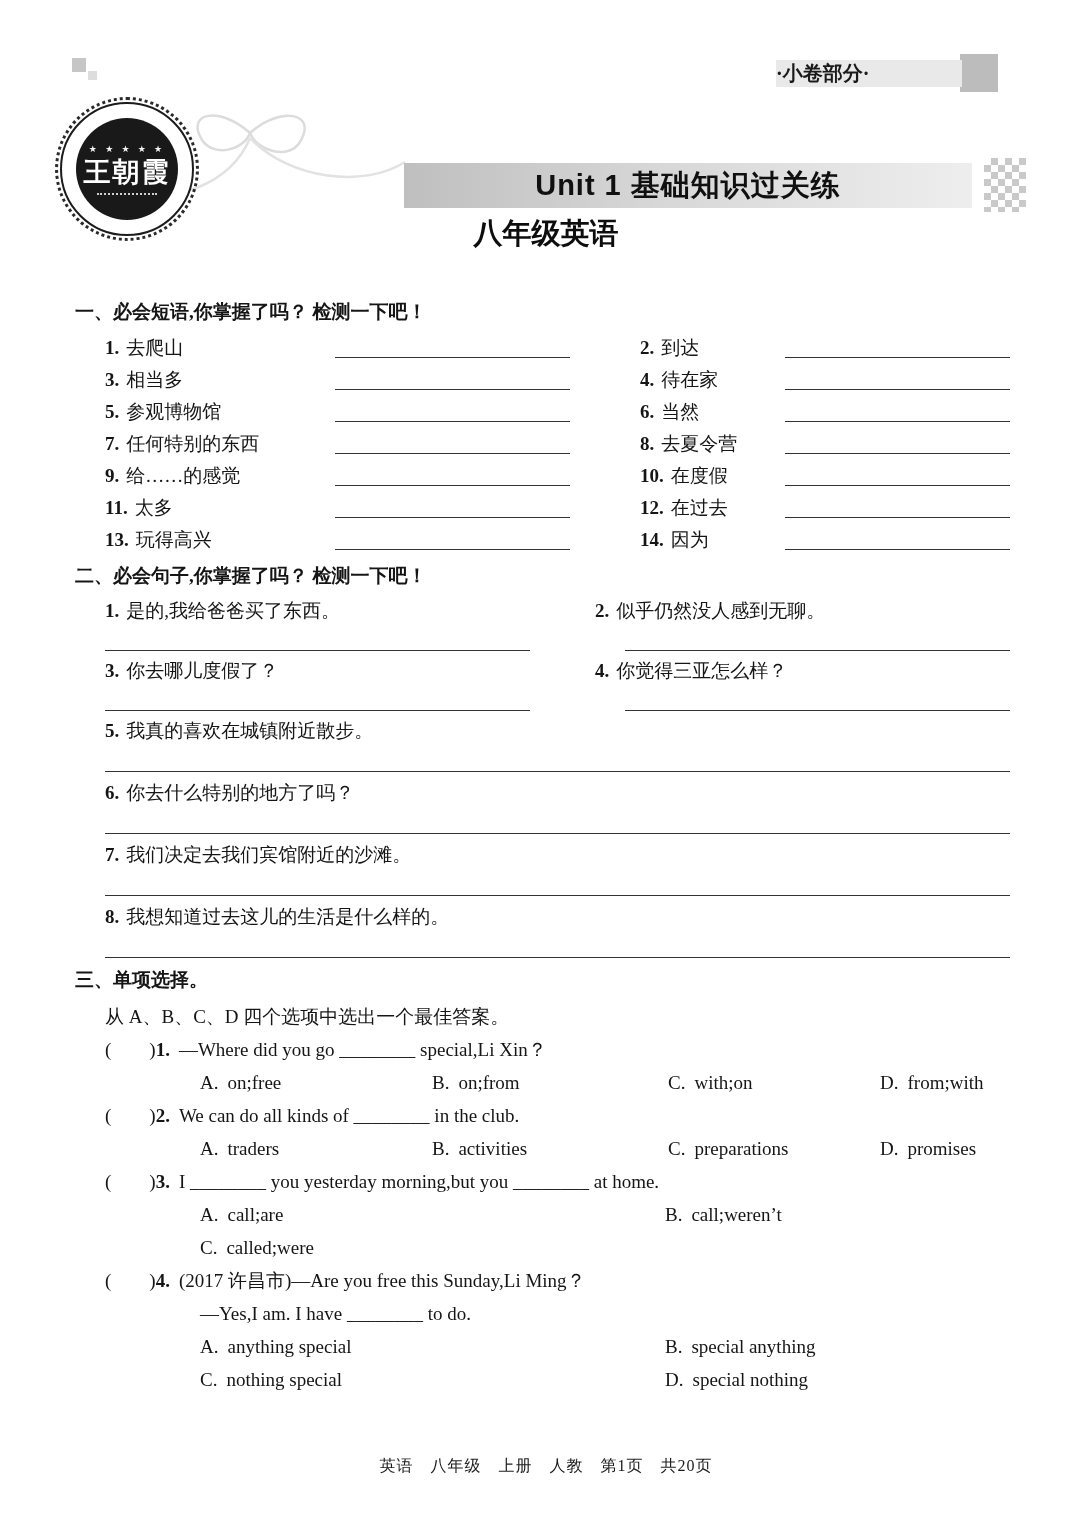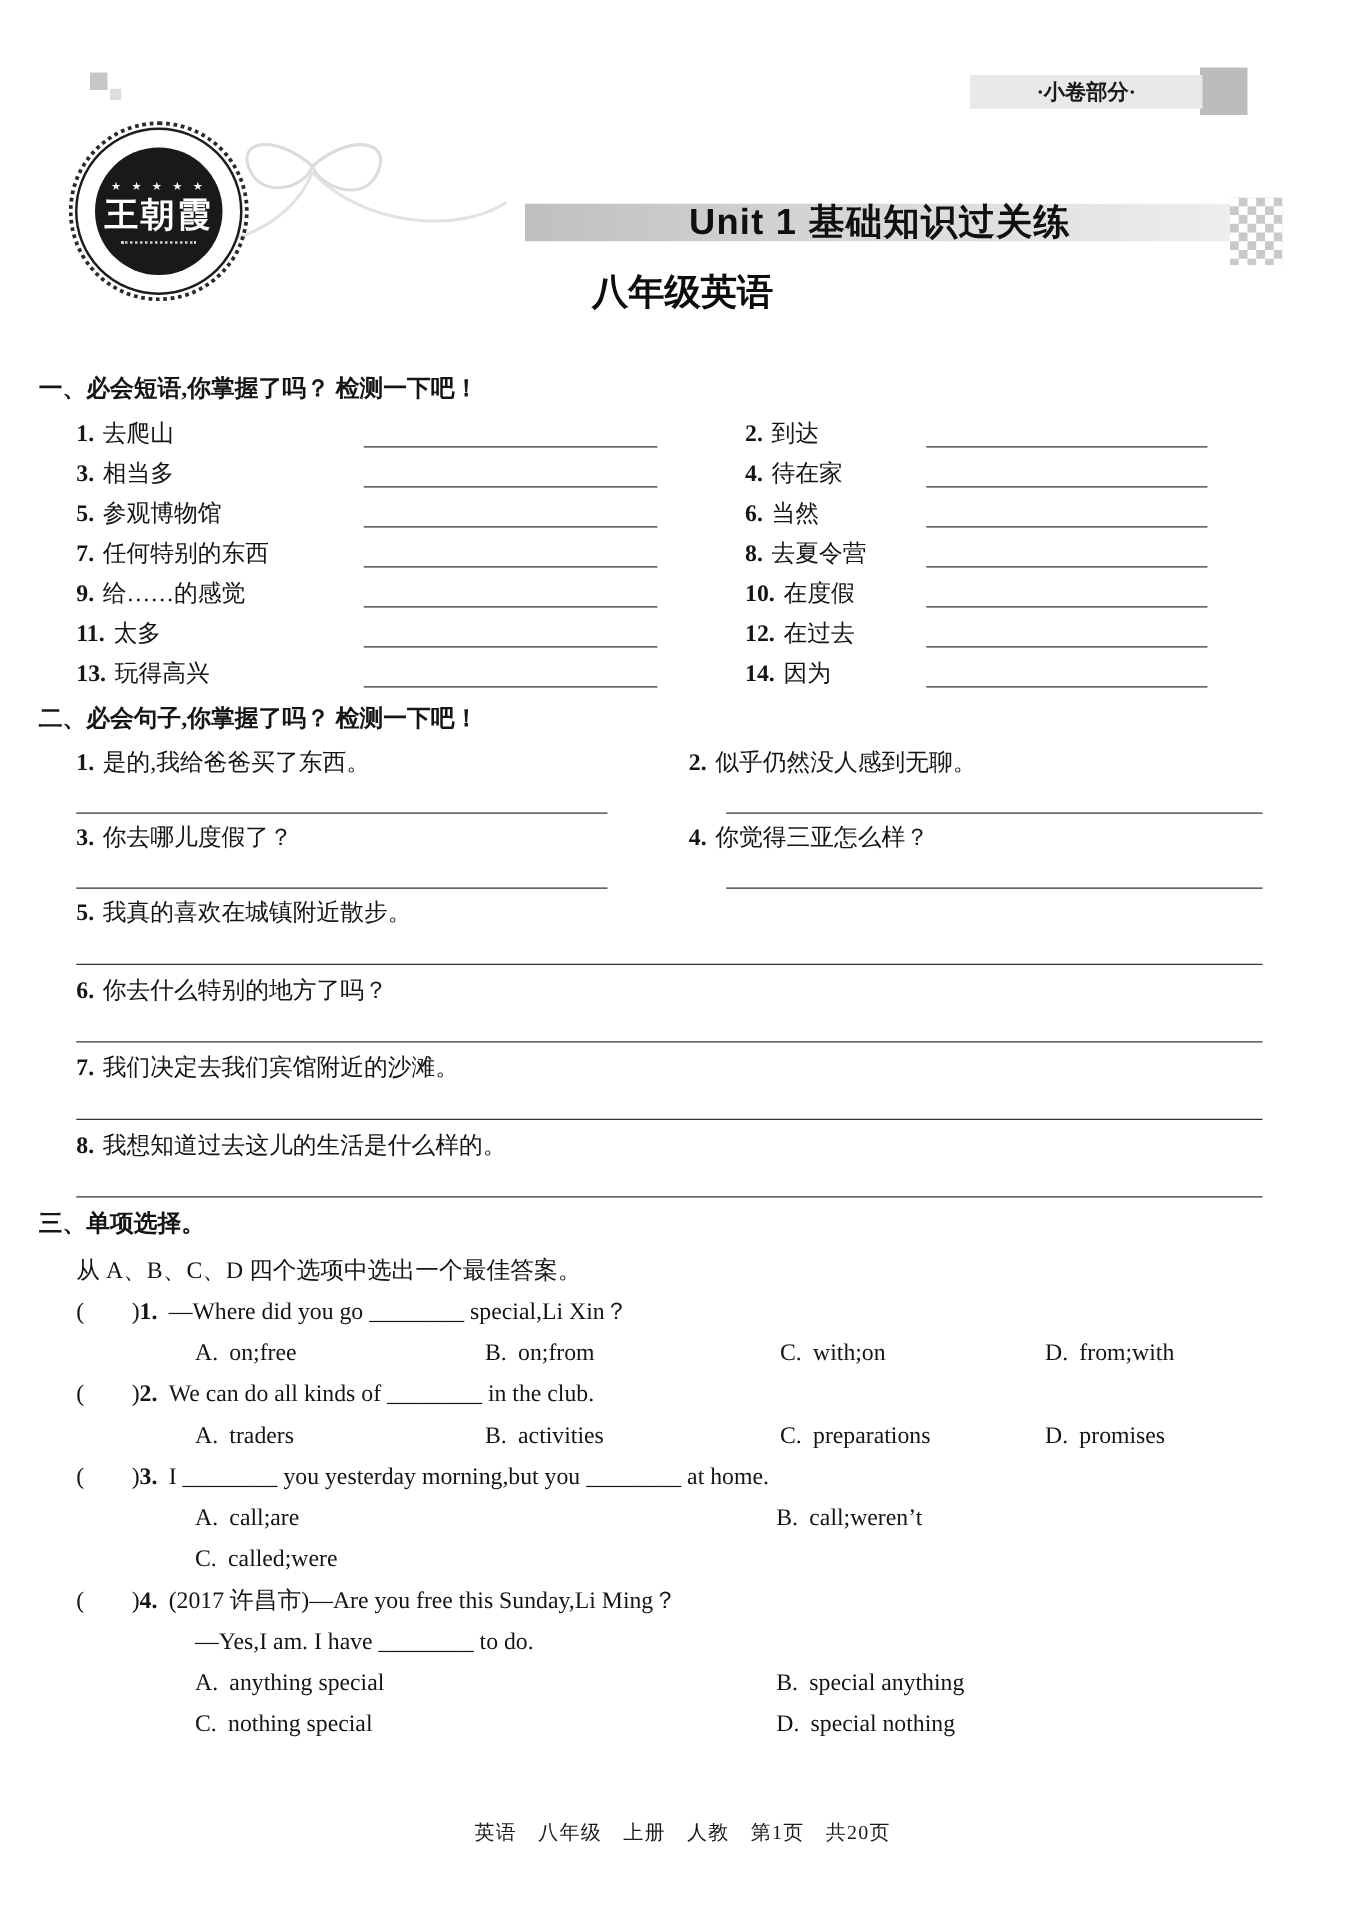--- a/index.html
+++ b/index.html
@@ -12,60 +12,60 @@
     font-family:"Liberation Serif","DejaVu Serif",serif;
     color:#151515;
   }
   
   .header{position:relative;height:296px;}
   .deco-sq1{position:absolute;left:72px;top:58px;width:14px;height:14px;background:#c6c6c6;}
   .deco-sq2{position:absolute;left:88px;top:71px;width:9px;height:9px;background:#dddddd;}
   .corner-sq{position:absolute;left:960px;top:54px;width:38px;height:38px;background:#bcbcbc;}
   .corner-bar{
     position:absolute;left:776px;top:60px;width:186px;height:27px;
-    background:#e9e9e9;text-align:center;line-height:27px;
-    font-weight:bold;font-size:17px;color:#1a1a1a;
+    background:#e9e9e9;text-align:left;line-height:27px;
+    font-weight:bold;font-size:20px;color:#1a1a1a;
   }
   .ribbon-svg{position:absolute;left:140px;top:88px;}
   
   .logo{position:absolute;left:60px;top:102px;width:138px;height:138px;}
   .logo-outer{
     width:130px;height:130px;border-radius:50%;
     border:2px solid #1c1c1c;outline:3px dotted #2a2a2a;outline-offset:2px;
     background:#fff;display:flex;align-items:center;justify-content:center;
   }
   .logo-inner{
     width:102px;height:102px;border-radius:50%;background:#191919;
     color:#fff;display:flex;flex-direction:column;align-items:center;justify-content:center;
   }
   .logo-stars{font-size:9px;letter-spacing:3px;color:#f3f3f3;line-height:12px;}
   .logo-text{font-size:27px;font-weight:bold;letter-spacing:2px;line-height:34px;}
   .logo-dots{width:60px;height:4px;border-bottom:2px dotted #cfcfcf;}
   
   .banner{
-    position:absolute;left:420px;top:163px;width:568px;height:30px;
+    position:absolute;left:404px;top:163px;width:568px;height:45px;
     background:linear-gradient(90deg,#bfbfbf 0%,#d7d7d7 45%,#eeeeee 100%);
     display:flex;align-items:center;justify-content:center;
   }
   .banner-title{
     font-family:"Liberation Sans","DejaVu Sans",sans-serif;
     font-weight:bold;font-size:29px;letter-spacing:1px;color:#101010;
   }
   .banner-checker{
     position:absolute;left:984px;top:158px;width:42px;height:54px;
     background-image:conic-gradient(#c9c9c9 90deg,#ffffff 90deg 180deg,#c9c9c9 180deg 270deg,#ffffff 270deg);
     background-size:14px 14px;
   }
   .subtitle{
     position:absolute;left:0;right:0;top:214px;text-align:center;
     font-family:"Liberation Sans","DejaVu Sans",sans-serif;
     font-size:29px;font-weight:bold;color:#0d0d0d;
   }
   
-  .content{padding:0 82px 0 31px;font-size:19px;}
+  .content{padding:0 82px 0 75px;font-size:19px;}
   .sec-heading{font-weight:bold;font-size:19px;line-height:27px;margin:2px 0 7px;}
   
   .phrase-grid{margin-left:30px;display:grid;grid-template-columns:465px 370px;column-gap:70px;}
   .p-item{display:flex;align-items:flex-end;height:32px;}
   .p-label{white-space:nowrap;line-height:32px;}
   .p-item.left .p-label{width:230px;}
   .p-item.right .p-label{width:145px;}
   .p-num{font-weight:bold;margin-right:7px;}
   .p-blank{flex:1;border-bottom:1.2px solid #333;margin-bottom:6px;}
   

